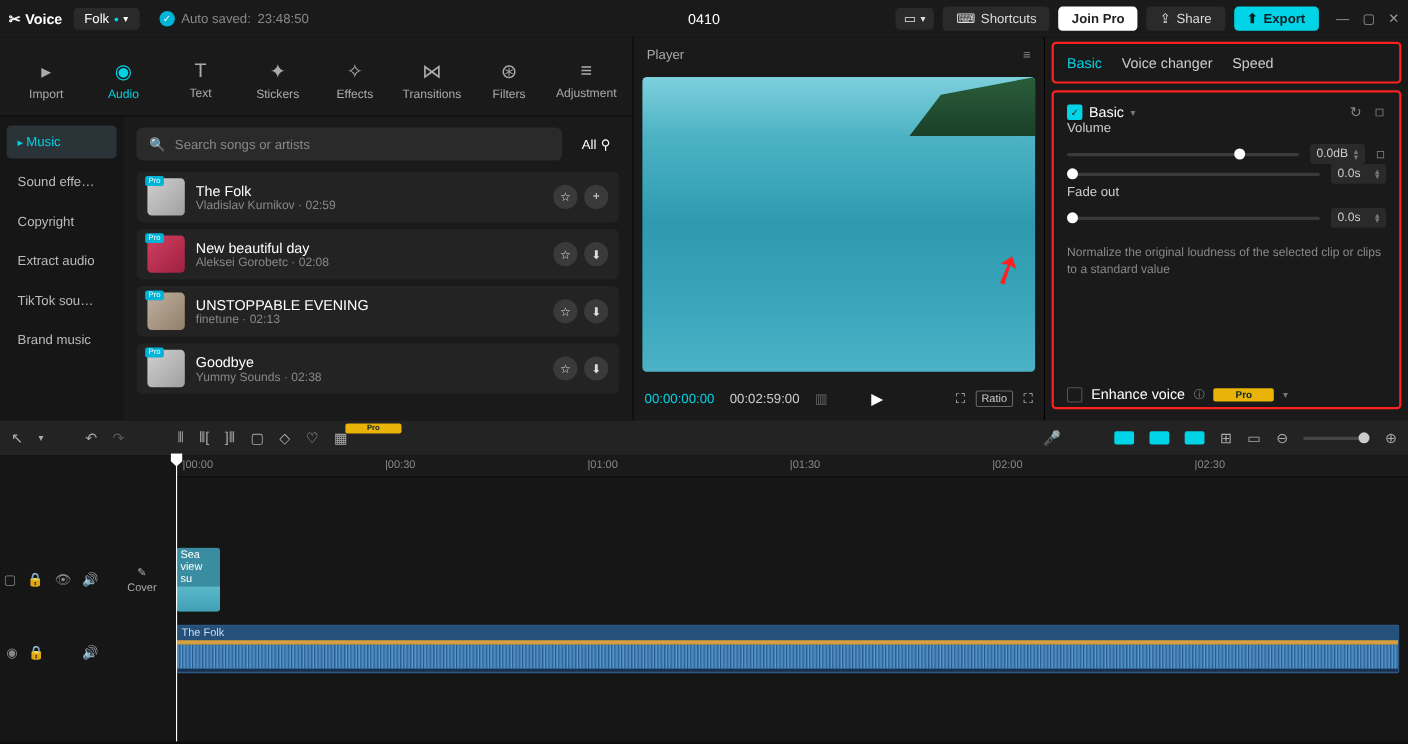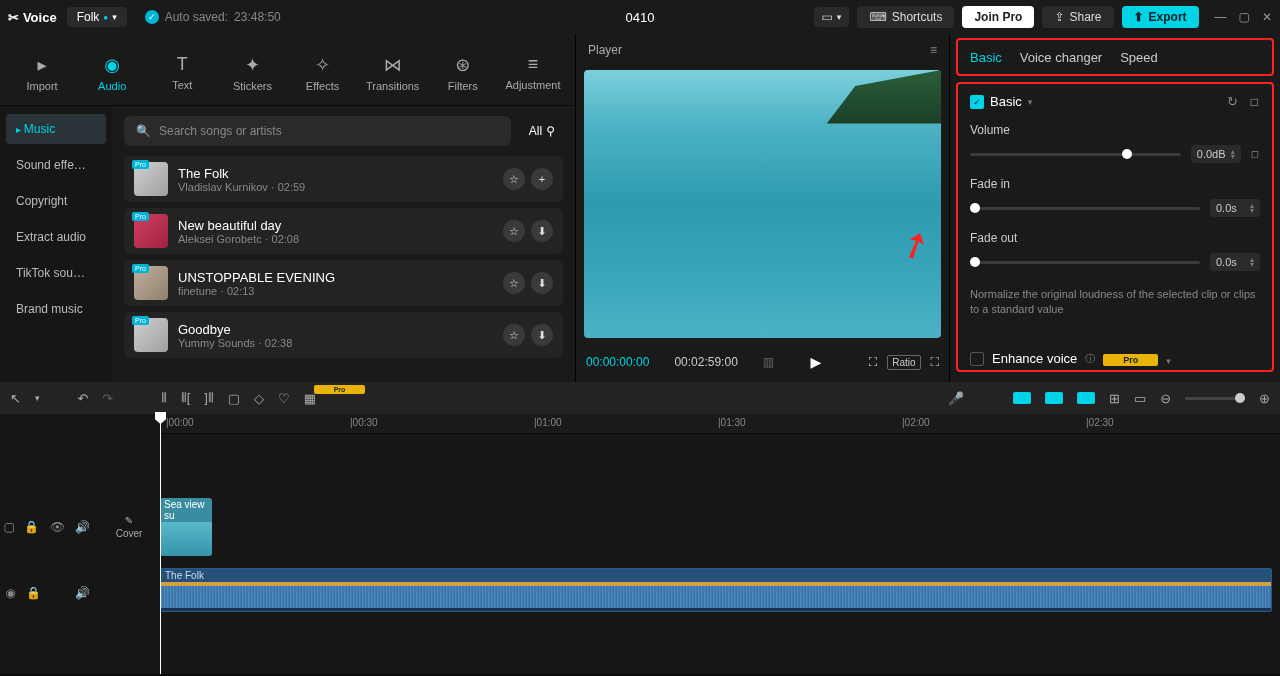--- a/index.html
+++ b/index.html
@@ -49,50 +49,50 @@
 .t-sub { color:#888; font-size:11px; }
 .t-actions { display:flex; gap:6px; }
 .circ-btn { width:22px; height:22px; border-radius:50%; background:#3a3a3a; color:#ddd; display:flex; align-items:center; justify-content:center; font-size:11px; cursor:pointer;}
 
 
 .player-panel { flex: 1; background: #1a1a1a; display:flex; flex-direction:column; border-right:1px solid #000;}
 .player-head { height:32px; display:flex; align-items:center; padding:0 12px; color:#aaa; font-size:12px;}
 .player-head .burger { margin-left:auto; color:#888; cursor:pointer;}
 .viewport { flex:1; margin:4px 8px; border-radius:4px; background:linear-gradient(180deg, #7dcfdc 0%, #4db3c4 20%, #2d9ab0 50%, #3ba7bd 80%, #4cb2c6 100%); position:relative; overflow:hidden;}
 .viewport::before { content:""; position:absolute; top:0; right:0; width:40%; height:20%; background:linear-gradient(180deg, #2a5d3a 0%, #1a4028 100%); clip-path: polygon(20% 100%, 100% 100%, 100% 0%, 40% 30%);}
-.player-ctrl { height:40px; display:flex; align-items:center; padding:0 10px; gap:25px; color:#ccc; font-size:12px;}
+.player-ctrl { height:40px; display:flex; align-items:center; padding:0 10px; gap:14px; color:#ccc; font-size:12px;}
 .time-cur { color:#00d4e6; }
 .time-dur { color:#ccc; }
 .play-btn { margin:0 auto; color:#fff; font-size:14px; cursor:pointer;}
 .pctrl-right { margin-left:auto; display:flex; gap:10px; align-items:center;}
 .ratio-btn { border:1px solid #666; padding:1px 4px; font-size:10px; border-radius:2px;}
 
 
 .inspector { width: 330px; background: #1a1a1a; position:relative; }
 .red-box { border: 2px solid #ff2020; border-radius:4px; }
 .insp-tabs { display:flex; gap:18px; padding:8px 12px; height:38px; align-items:center; margin:4px 6px 0 6px;}
 .insp-tab { color:#ccc; font-size:13px; cursor:pointer; font-weight:500;}
 .insp-tab.active { color:#00d4e6; }
 .insp-body { margin:6px 6px; padding:10px 12px; height:290px; overflow:hidden; position:relative;}
 .basic-head { display:flex; align-items:center; gap:6px; color:#fff; font-size:13px; font-weight:500;}
 .chk { width:14px; height:14px; background:#00d4e6; border-radius:2px; display:flex;align-items:center;justify-content:center;color:#0a2025;font-size:9px;}
 .basic-head .reset-ico, .basic-head .key-ico { margin-left:auto; color:#888; cursor:pointer;}
-.slider-row { margin-top:14px; }
+.slider-row { margin-top:0; }
 .slider-label { color:#ccc; font-size:12px; margin-bottom:8px;}
 .slider-ctrl { display:flex; align-items:center; gap:10px;}
 .track-bar { flex:1; height:3px; background:#3a3a3a; border-radius:2px; position:relative;}
 .handle { width:10px; height:10px; background:#fff; border-radius:50%; position:absolute; top:-4px;}
 .val-box { background:#2a2a2a; padding:3px 6px; border-radius:3px; color:#ccc; font-size:11px; min-width:50px; text-align:right; display:flex; align-items:center; justify-content:space-between;}
 .spin { color:#777; font-size:8px; line-height:5px; display:flex; flex-direction:column; margin-left:4px;}
 .key-ico { color:#888; transform:rotate(45deg); display:inline-block;}
 .norm-sect { margin-top:16px; }
 .norm-h { display:flex; align-items:center; gap:8px; color:#fff; font-size:13px; font-weight:500;}
 .unchk { width:14px; height:14px; border:1px solid #555; border-radius:2px;}
 .norm-desc { color:#888; font-size:11px; margin-top:6px; line-height:1.4;}
-.enhance-row { position:absolute; bottom:4px; left:12px; display:flex; align-items:flex-end; gap:8px; color:#fff; font-size:13px; font-weight:500;}
+.enhance-row { position:absolute; bottom:4px; left:12px; display:flex; align-items:center; gap:8px; color:#fff; font-size:13px; font-weight:500;}
 .pro-badge { background:#eab308; color:#0a2530; font-size:9px; font-weight:700; padding:1px 20px; border-radius:2px;}
 .arrow-annot { position:absolute; left:-50px; top:190px; color:#ff2020; font-size:36px; transform:rotate(-25deg); pointer-events:none;}
 
 
 .tl-toolbar { height:32px; background:#232323; display:flex; align-items:center; padding:0 10px; gap:14px; color:#bbb;}
 .tl-tool { cursor:pointer; font-size:13px; color:#aaa; }
 .tl-toolbar .spacer { margin-left:auto;}
 .zoom-track { width:60px; height:3px; background:#444; position:relative;}
 .zoom-track .zh { position:absolute; right:0; top:-4px; width:10px;height:10px;background:#ccc;border-radius:50%;}
 .aud-chip { width:18px; height:12px; border-radius:2px;}
@@ -101,21 +101,21 @@
 .timeline { height:260px; background:#161616; position:relative;}
 .ruler { height:20px; background:#1a1a1a; border-bottom:1px solid #0a0a0a; position:relative; margin-left:160px;}
 .ruler-mark { position:absolute; top:3px; color:#888; font-size:10px;}
 .playhead { position:absolute; left:160px; top:0; width:1px; height:260px; background:#fff; z-index:5;}
 .playhead::before { content:""; position:absolute; top:-2px; left:-5px; width:11px; height:12px; background:#fff; clip-path:polygon(0 0, 100% 0, 100% 60%, 50% 100%, 0 60%);}
 .tracks { position:absolute; top:20px; left:0; right:0;}
 .track-row { height:66px; display:flex; align-items:center;}
 .track-head { width:160px; display:flex; align-items:center; justify-content:flex-end; gap:10px; padding-right:14px; color:#888;}
 .cover-btn { width:34px; display:flex; flex-direction:column; align-items:center; gap:2px; color:#aaa; font-size:10px; margin-left:12px;}
 .clip-area { flex:1; position:relative; height:100%;}
-.video-clip { position:absolute; left:0; top:4px; width:52px; height:58px; border-radius:3px; overflow:hidden; background:#1a4a5a;}
+.video-clip { position:absolute; left:0; top:4px; width:40px; height:58px; border-radius:3px; overflow:hidden; background:#1a4a5a;}
 .video-clip .clip-label { background:#3a8da0; color:#fff; font-size:10px; padding:1px 4px;}
 .video-clip .clip-thumb { height:44px; background:linear-gradient(180deg,#5ab8ca,#2a8aa0);}
 .audio-clip { position:absolute; left:0; top:8px; right:8px; height:44px; background:#1e3a5f; border:1px solid #2a5a8a; border-radius:2px;}
 .audio-clip .clip-label { color:#cde; font-size:10px; padding:1px 4px; background:#24507a;}
 .waveform { height:28px; background:repeating-linear-gradient(90deg, #3a7ab0 0px, #5a9ad0 1px, #2a5a8a 2px, #4a8ac0 3px); border-top:4px solid #d4a040; border-bottom:2px solid #1a3050;}
 .track-ico { font-size:12px; cursor:pointer;}
 </style>
 </head>
 <body>
 
@@ -313,21 +313,20 @@
             </div>
           <div class="val-box">
               <span>0.0dB</span>
               <span class="spin">▴<br>▾</span>
             </div>
           <span class="key-ico">◇</span>
         </div>
       </div>
 
       <div class="slider-row">
-        <div class="slider-label">Fade in</div>
         <div class="slider-ctrl">
           <div class="track-bar">
               <div class="handle" style="left:0"></div>
             </div>
           <div class="val-box">
               <span>0.0s</span>
               <span class="spin">▴<br>▾</span>
             </div>
         </div>
       </div>

